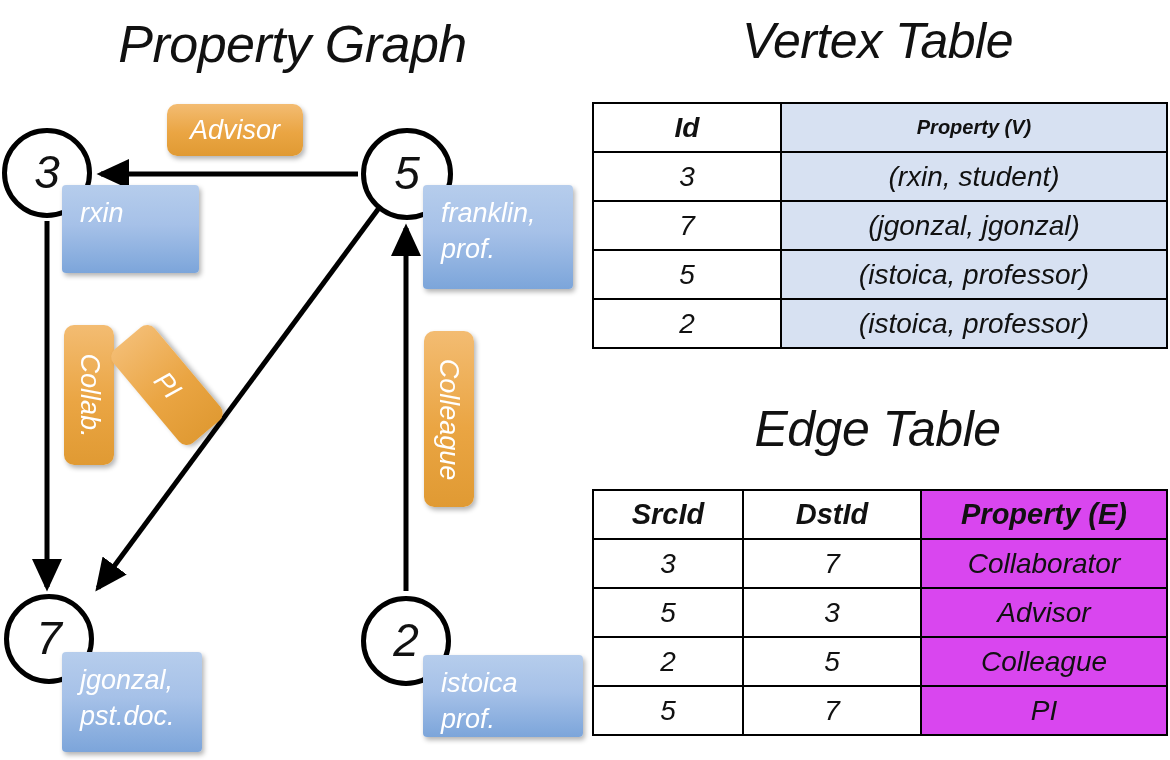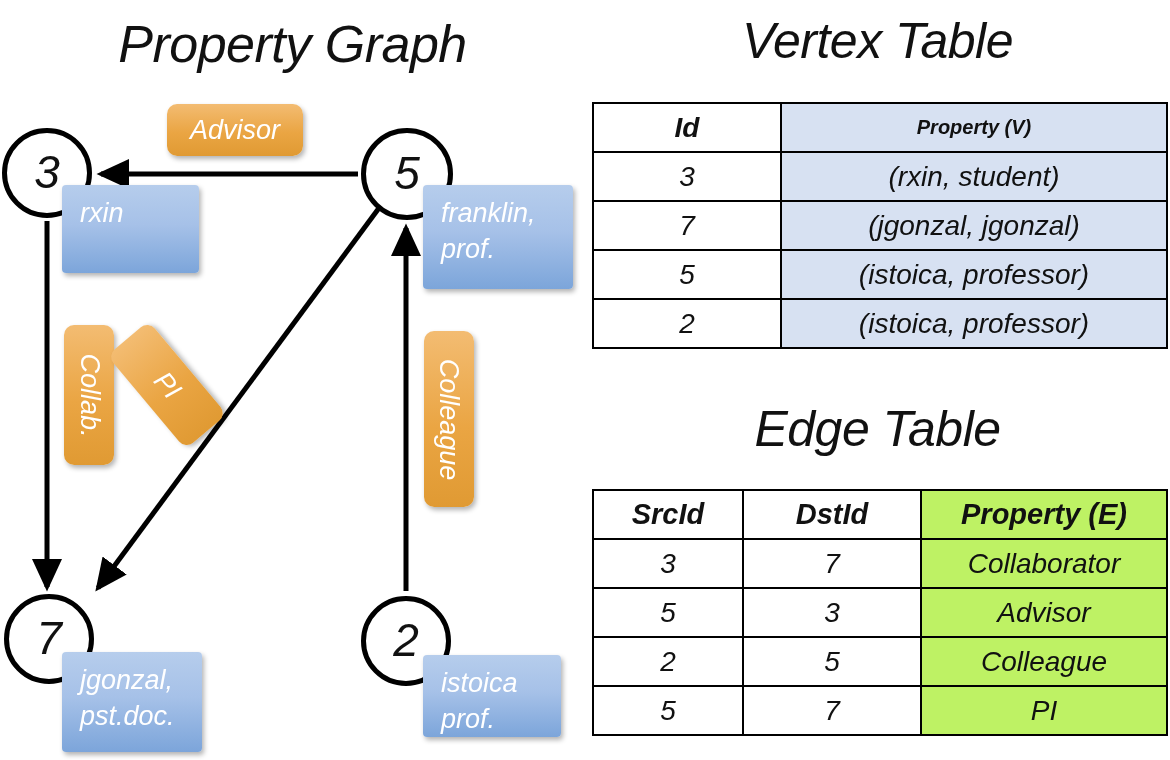--- a/index.html
+++ b/index.html
@@ -58,21 +58,21 @@
     font-size:27px;
     line-height:1.35;
     padding:10px 18px;
     box-sizing:border-box;
     font-family:"Liberation Sans", sans-serif;
     font-weight:300;
   }
   #box-rxin{left:62px; top:185px; width:137px;height:88px;}
   #box-franklin{left:423px;top:185px;width:150px;height:104px;}
   #box-jgonzal{left:62px; top:652px; width:140px;height:100px;}
-  #box-istoica{left:423px;top:655px;width:138px;height:82px;}
+  #box-istoica{left:423px;top:655px;width:160px;height:82px;}
 
   
   .edge-label{
     position:absolute;
     border-radius:10px;
     background:linear-gradient(180deg,#f3bc72 0%,#eaa543 55%,#e09a33 100%);
     box-shadow:2px 3px 5px rgba(0,0,0,0.30);
     color:#ffffff;
     font-size:27px;
     font-family:"Liberation Sans", sans-serif;
@@ -110,21 +110,21 @@
   #vertex-table col.c-id{width:188px;}
   #vertex-table th,#vertex-table td{height:47px;font-size:28px;}
   #vertex-table .prop-col{background:#d7e1f2;}
   #vertex-table th.prop-col{font-size:20px;}
 
   
   #edge-table{left:592px;top:489px;width:576px;}
   #edge-table col.c-src{width:150px;}
   #edge-table col.c-dst{width:178px;}
   #edge-table th,#edge-table td{height:47px;font-size:28px;}
-  #edge-table .prop-col{background:#bef264;}
+  #edge-table .prop-col{background:#d946ef;}
   #edge-table th.prop-col{font-size:29px;}
   #edge-table th{font-size:29px;}
 </style>
 </head>
 <body>
 
 <div class="stage">
 
   <div class="title" id="title-property-graph">Property Graph</div>
   <div class="title" id="title-edge-table">Edge Table</div>

